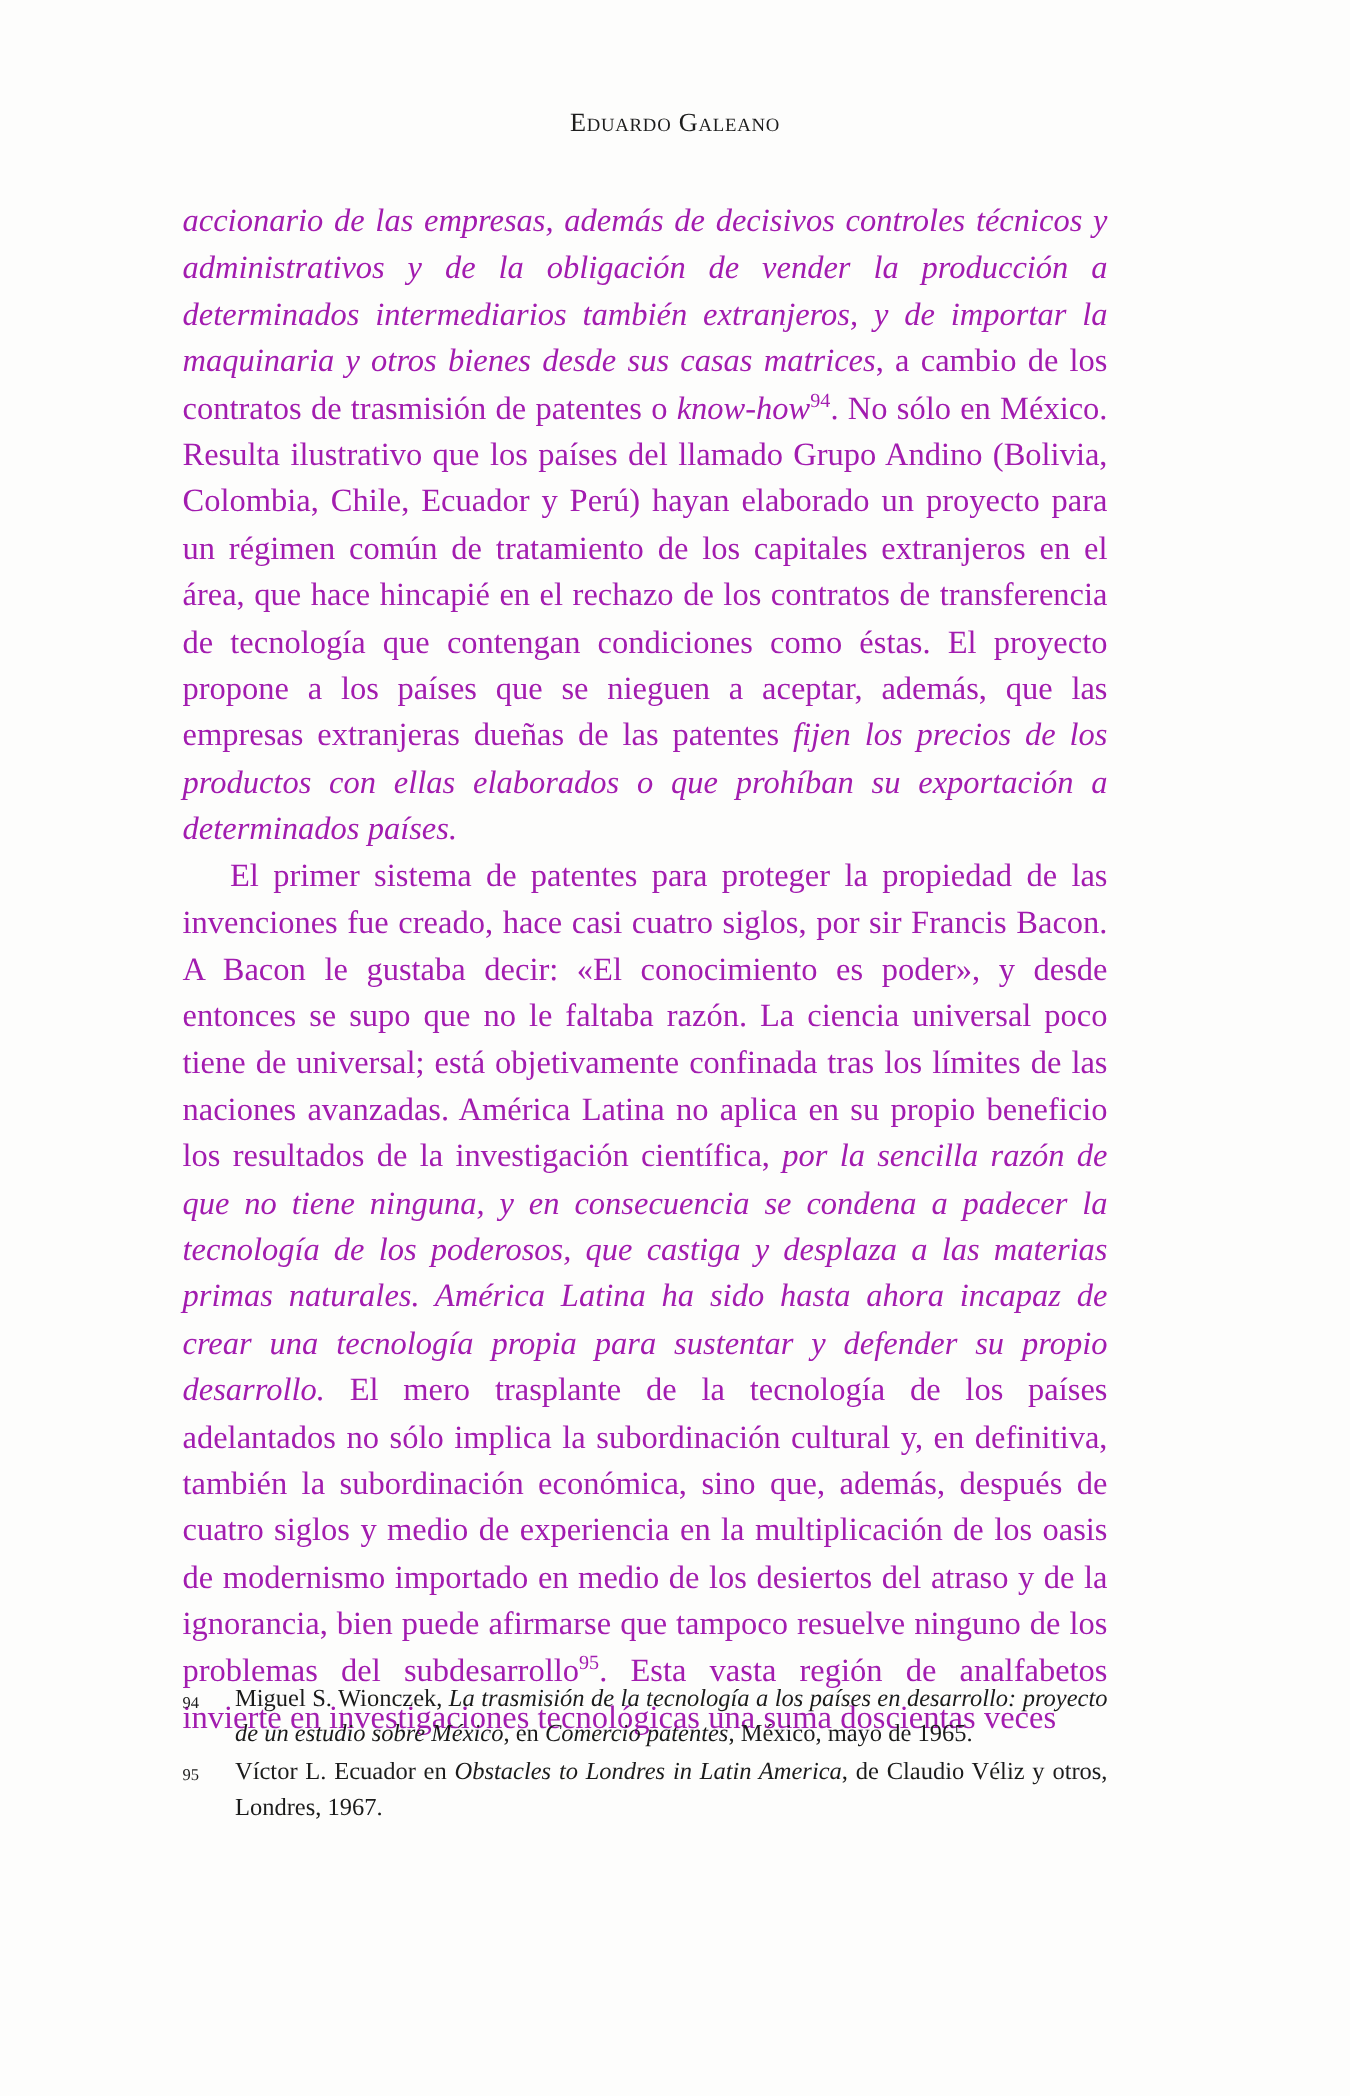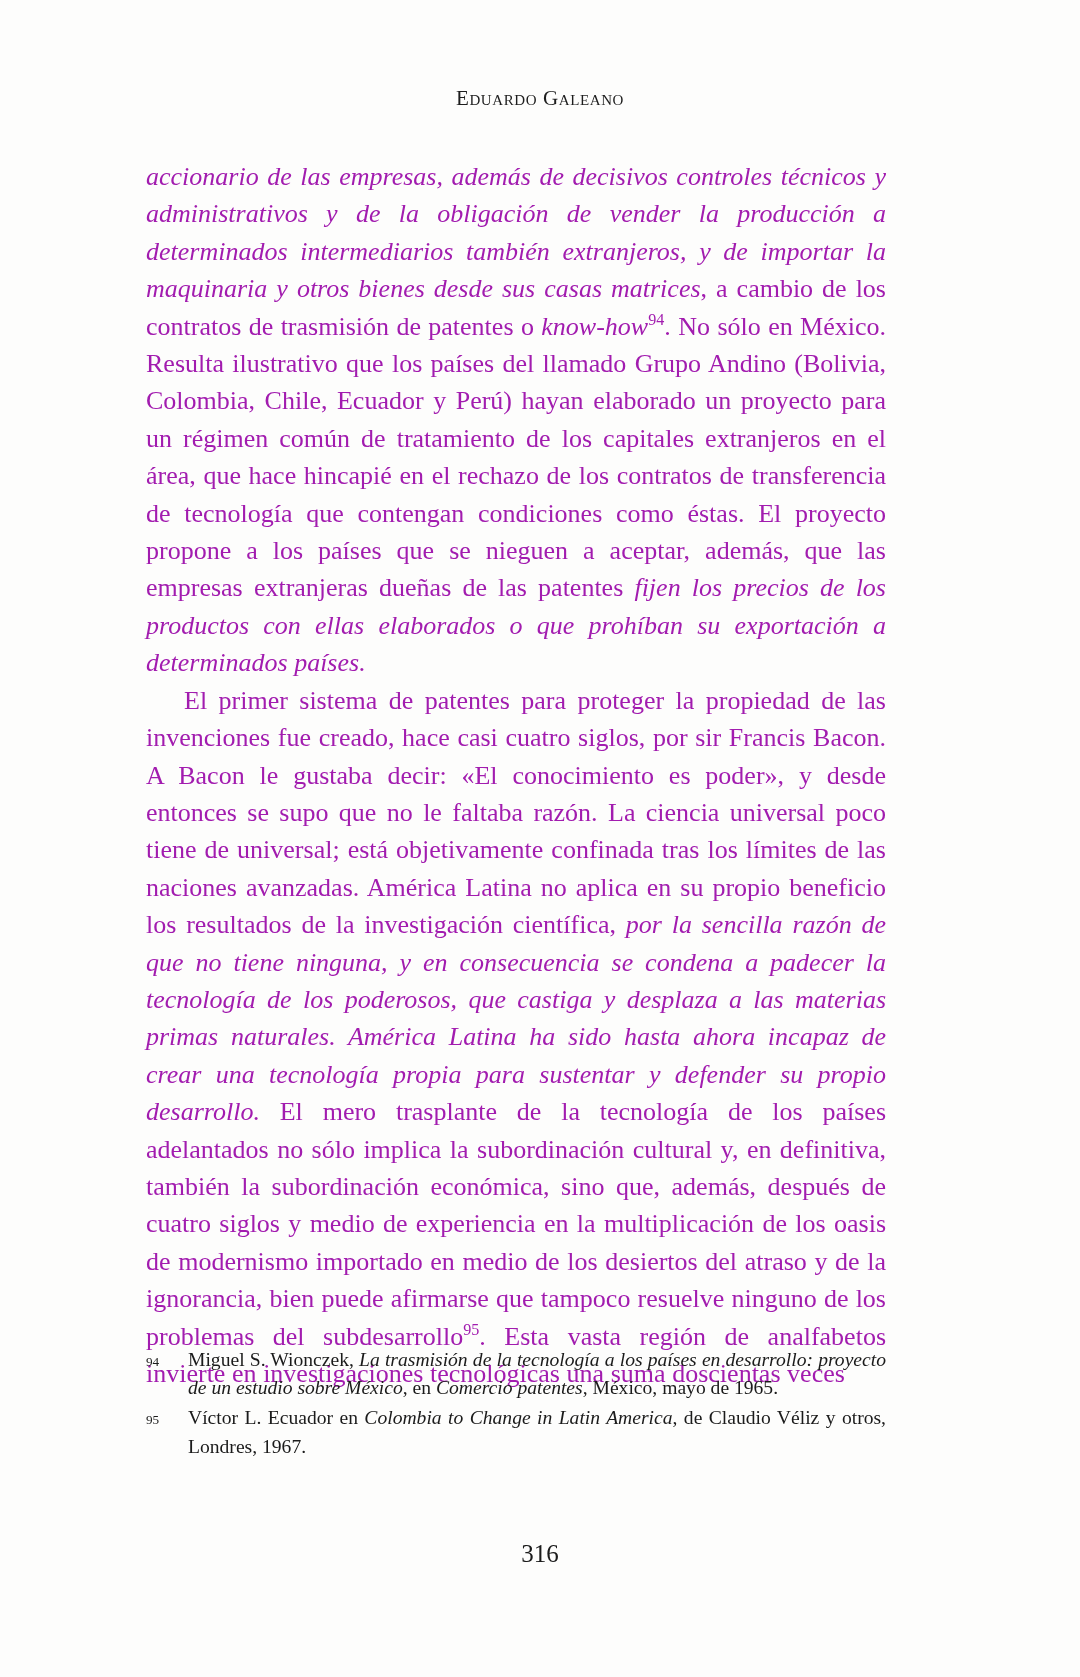--- a/index.html
+++ b/index.html
@@ -128,20 +128,19 @@
 
   <div class="footnotes">
 
     <div class="footnote">
       <div class="fn-num">94</div>
       <div class="fn-text"><span>Miguel S. Wionczek, </span><i>La trasmisión de la tecnología a los países en desarrollo: proyecto de un estudio sobre México</i><span>, en </span><i>Comercio patentes</i><span>, México, mayo de 1965.</span></div>
     </div>
 
     <div class="footnote">
       <div class="fn-num">95</div>
-      <div class="fn-text"><span>Víctor L. Ecuador en </span><i>Colombia to Change in Latin America</i><span>, de Claudio Véliz y otros, Londres, 1967.</span></div>
+      <div class="fn-text"><span>Víctor L. Ecuador en </span><i>Obstacles to Londres in Latin America</i><span>, de Claudio Véliz y otros, Londres, 1967.</span></div>
     </div>
 
   </div>
 
-  <div class="folio">316</div>
 
 </div>
 
 </body></html>

